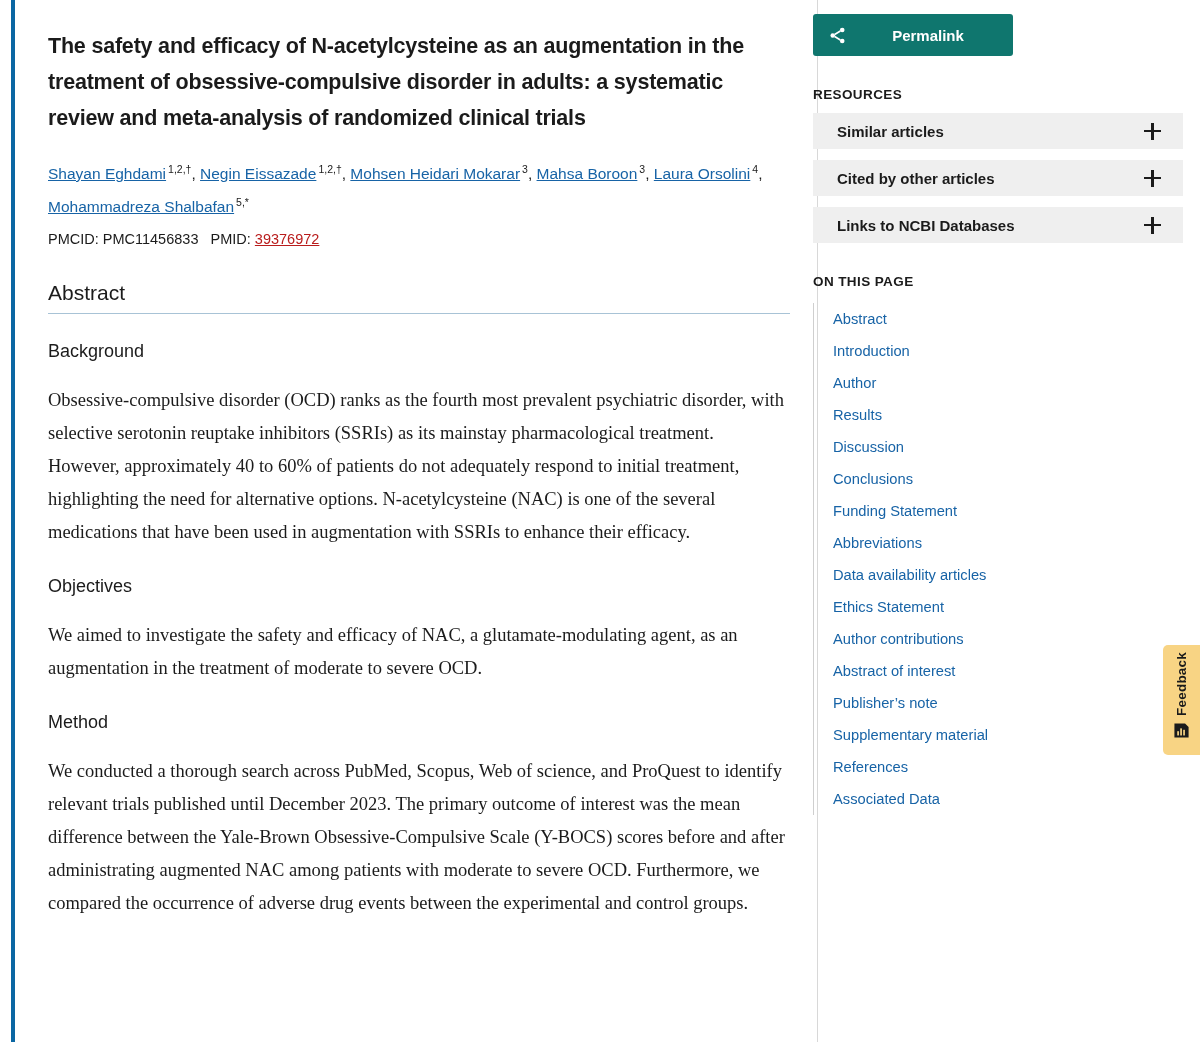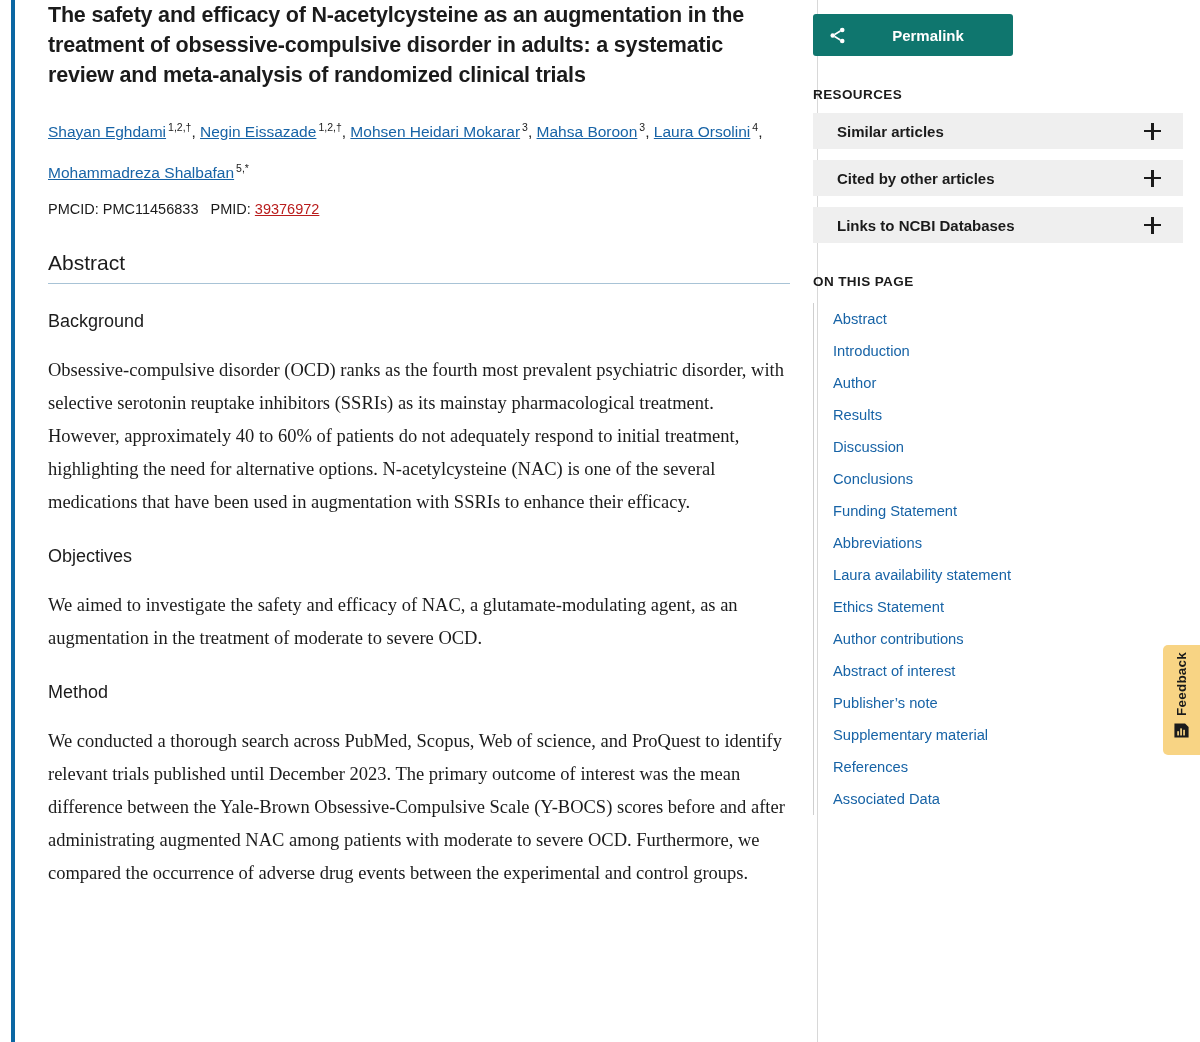--- a/index.html
+++ b/index.html
@@ -45,31 +45,32 @@
     left: 813px; top: 0;
     width: 387px;
     padding-right: 17px;
   }
 
   
   .article-title {
     font-family: "Liberation Sans", sans-serif;
     font-size: 21.5px;
     font-weight: bold;
-    line-height: 30px;
+    line-height: 36px;
     letter-spacing: -0.2px;
     color: #1b1b1b;
     margin: 0;
+    padding-top: 28px;
   }
 
   
   .authors {
     margin-top: 19px;
     font-size: 15.5px;
-    line-height: 36px;
+    line-height: 28px;
     color: #1b1b1b;
   }
   .author-link {
     color: #1763a6;
     text-decoration: underline;
     cursor: pointer;
   }
   .author-sup {
     font-size: 10.5px;
     vertical-align: super;
@@ -318,21 +319,21 @@
 
     <nav class="otp-nav" id="otp-nav">
         <a class="otp-link">Abstract</a>
         <a class="otp-link">Introduction</a>
         <a class="otp-link">Author</a>
         <a class="otp-link">Results</a>
         <a class="otp-link">Discussion</a>
         <a class="otp-link">Conclusions</a>
         <a class="otp-link">Funding Statement</a>
         <a class="otp-link">Abbreviations</a>
-        <a class="otp-link">Laura availability statement</a>
+        <a class="otp-link">Data availability articles</a>
         <a class="otp-link">Ethics Statement</a>
         <a class="otp-link">Author contributions</a>
         <a class="otp-link">Abstract of interest</a>
         <a class="otp-link">Publisher’s note</a>
         <a class="otp-link">Supplementary material</a>
         <a class="otp-link">References</a>
         <a class="otp-link">Associated Data</a>
       </nav>
 
   </div>

